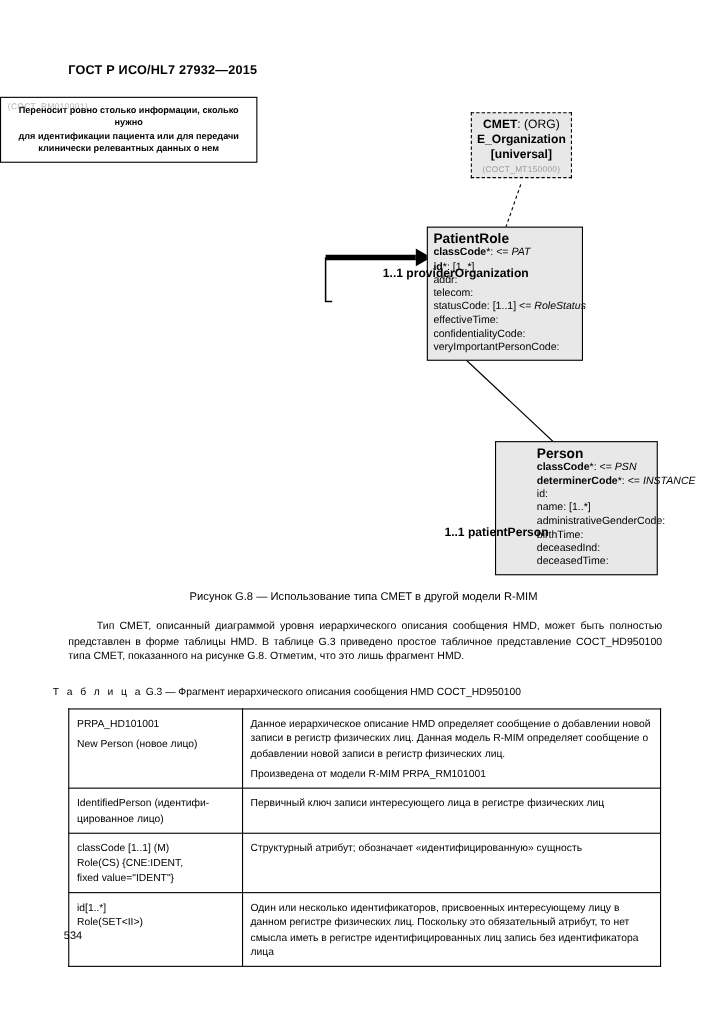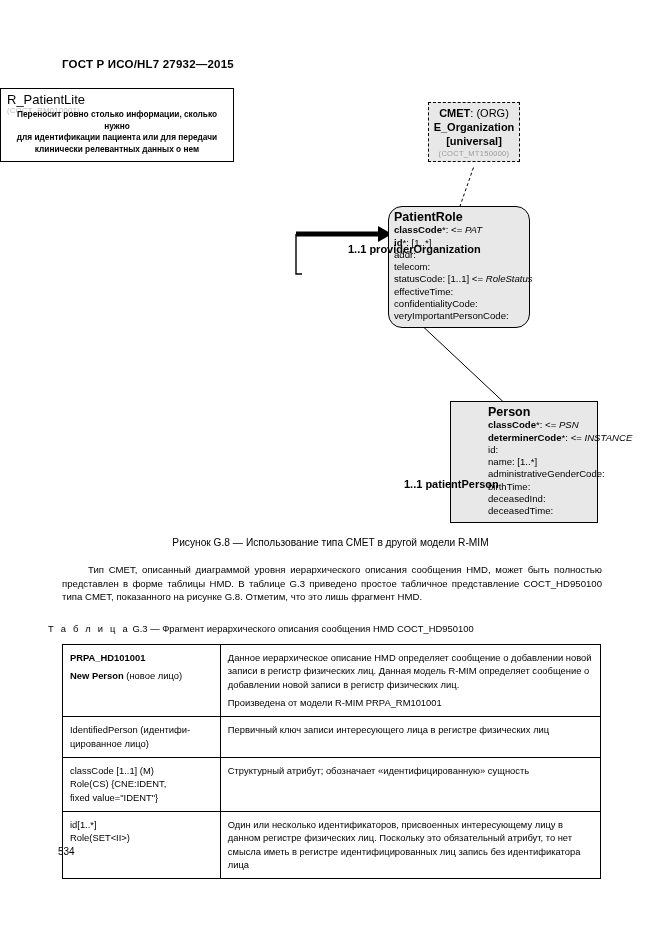--- a/index.html
+++ b/index.html
@@ -109,21 +109,20 @@
     text-align: center;
     line-height: 1.38;
     margin-top: -6px;
   }
 
   
   #patientrole-node {
     left: 388px;
     top: 118px;
     width: 142px;
-    border-radius: 14px;
   }
   
   #person-node {
     left: 450px;
     top: 313px;
     width: 148px;
     padding-left: 37px;
   }
 
   .edge-label {
@@ -178,21 +177,21 @@
   table.hmd td {
     border: 0.8px solid #000;
     vertical-align: top;
     padding: 6px 7px 7px 7px;
     line-height: 1.42;
   }
   table.hmd td.c1 { width: 158px; }
   table.hmd td.c2 { width: 381px; }
   table.hmd td p { margin: 0; }
   table.hmd td p + p { margin-top: 5px; }
-  .b { font-weight: bold; }
+  .b { font-weight: normal; }
 
   
   .page-number {
     position: absolute;
     left: 58px;
     top: 846px;
     font-size: 10px;
   }
 </style>
 </head>
@@ -216,21 +215,20 @@
     </svg>
 
     <div class="node" id="cmet-node">
       <div class="cmet-line"><span>CMET</span><span class="reg">: (ORG)</span></div>
       <div class="cmet-line">E_Organization</div>
       <div class="cmet-line">[universal]</div>
       <div class="cmet-id">(COCT_MT150000)</div>
     </div>
 
     <div id="patientlite-node">
-      <div class="pl-title">R_PatientLite</div>
       <div class="pl-id">(COCT_RM010001)</div>
       <div class="pl-desc">
         <div>Переносит ровно столько информации, сколько нужно</div>
         <div>для идентификации пациента или для передачи</div>
         <div>клинически релевантных данных о нем</div>
       </div>
     </div>
 
     <div class="node" id="patientrole-node">
       <div class="node-title">PatientRole</div>

